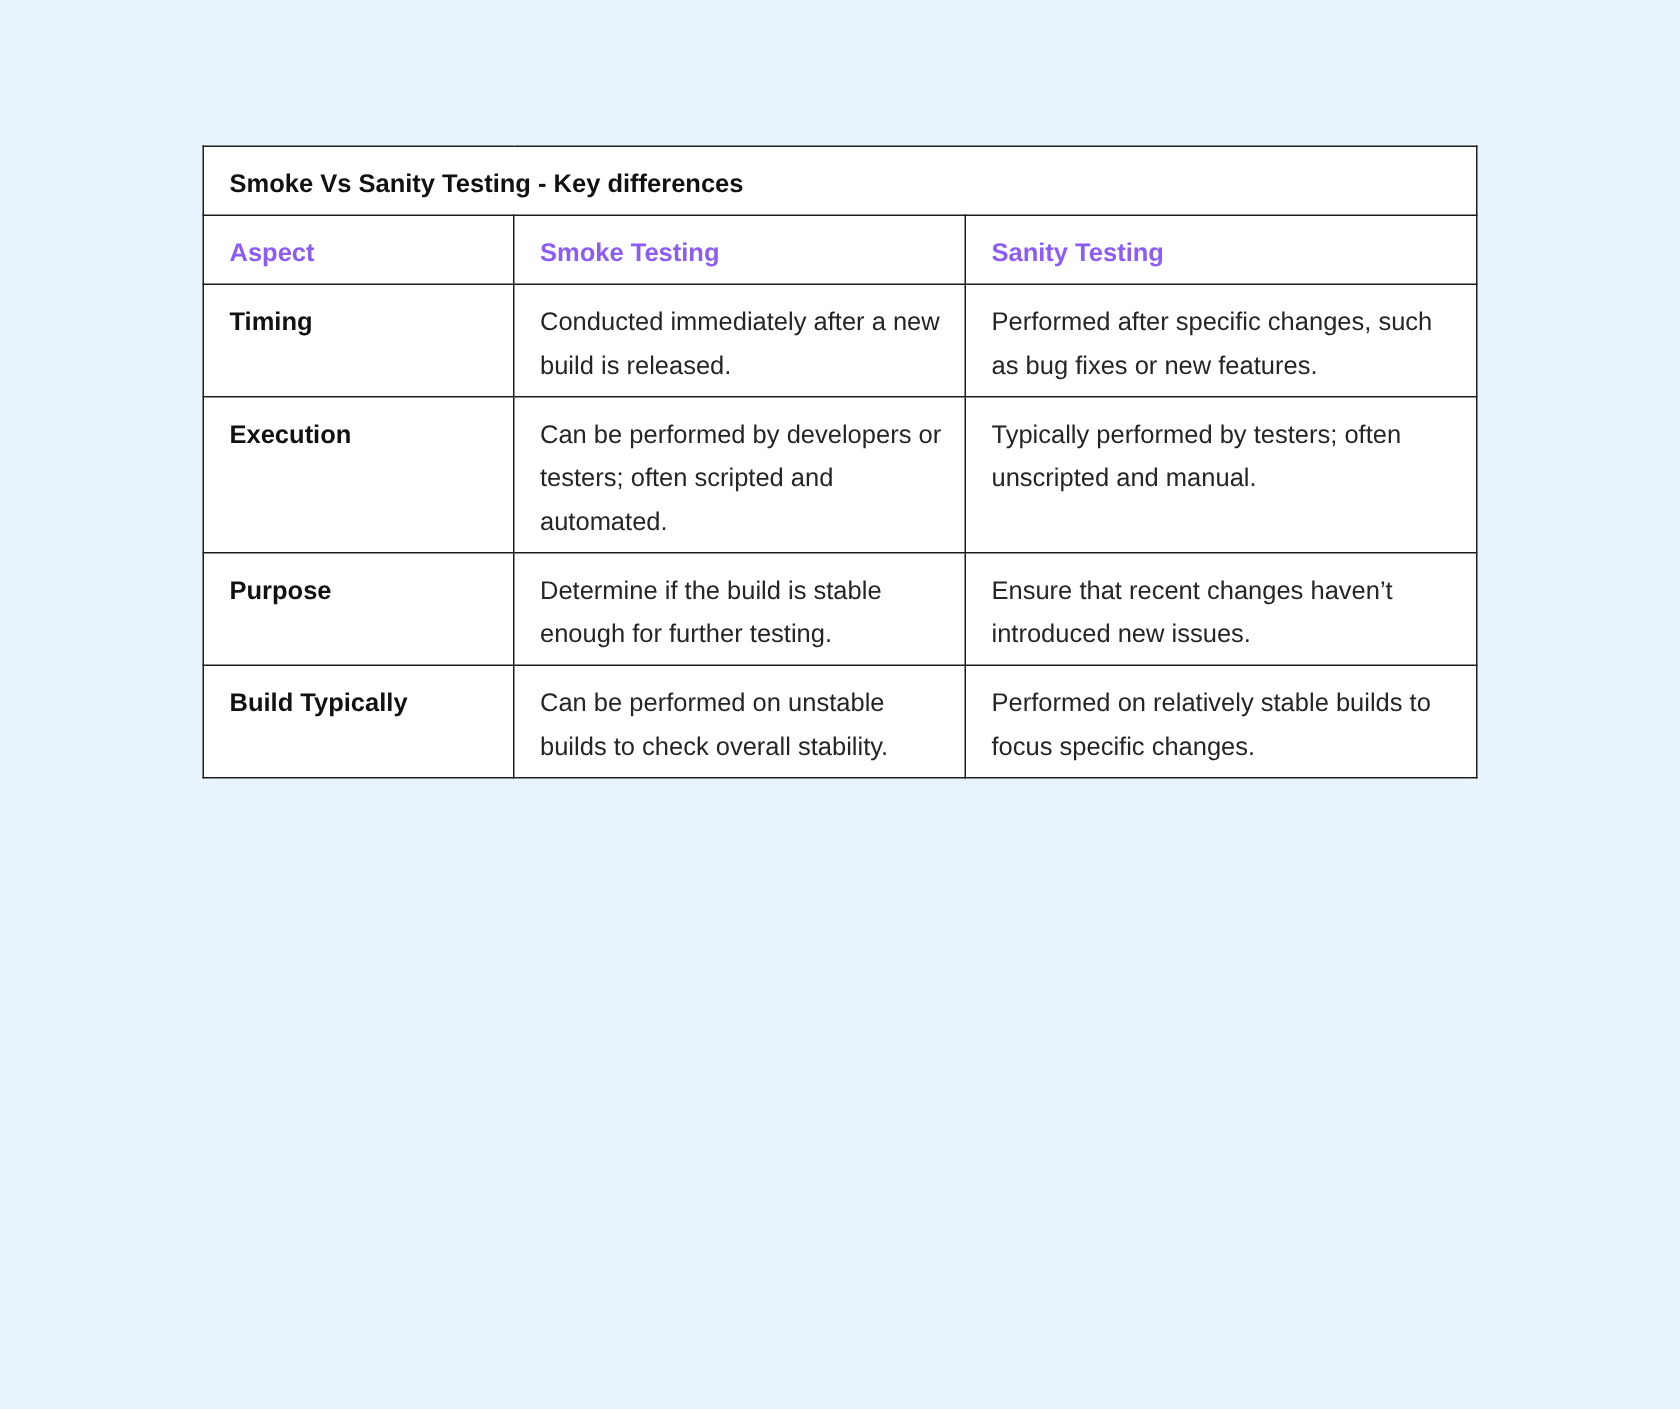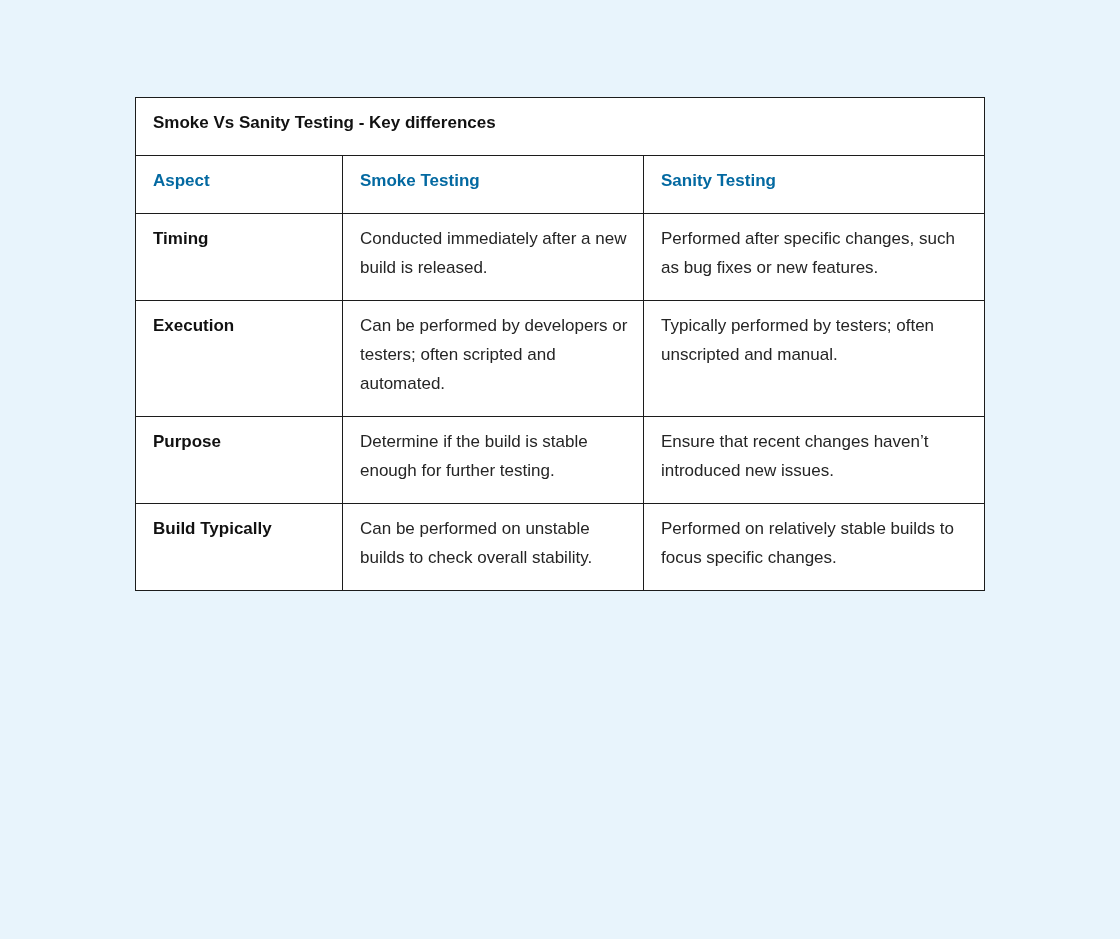--- a/index.html
+++ b/index.html
@@ -23,36 +23,36 @@
     top: 97px;
     width: 849px;
     border-collapse: collapse;
     table-layout: fixed;
     background: #ffffff;
   }
   table.cmp td, table.cmp th {
     border: 1px solid #1c1c1c;
     vertical-align: top;
     text-align: left;
-    padding: 10px 14px 18px 17px;
+    padding: 10px 14px 6px 17px;
     font-size: 17px;
     line-height: 29px;
     color: #252525;
     background: #ffffff;
     font-weight: 400;
     word-wrap: break-word;
   }
   table.cmp .title-cell {
     font-weight: 700;
     color: #111111;
     height: 28px;
   }
   table.cmp th.colhead {
     font-weight: 700;
-    color: #0369a1;
+    color: #8b5cf6;
     height: 28px;
   }
   table.cmp td.aspect {
     font-weight: 700;
     color: #111111;
   }
   table.cmp td.body2 { min-height: 58px; }
 </style>
 </head>
 <body>

